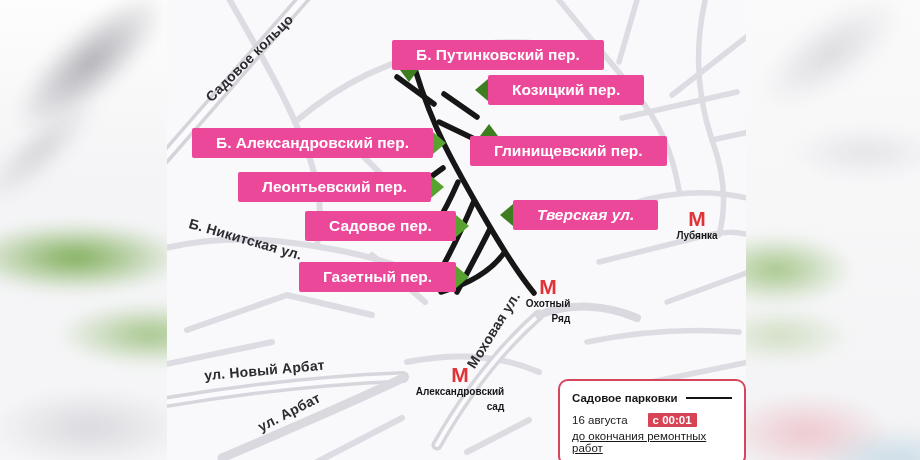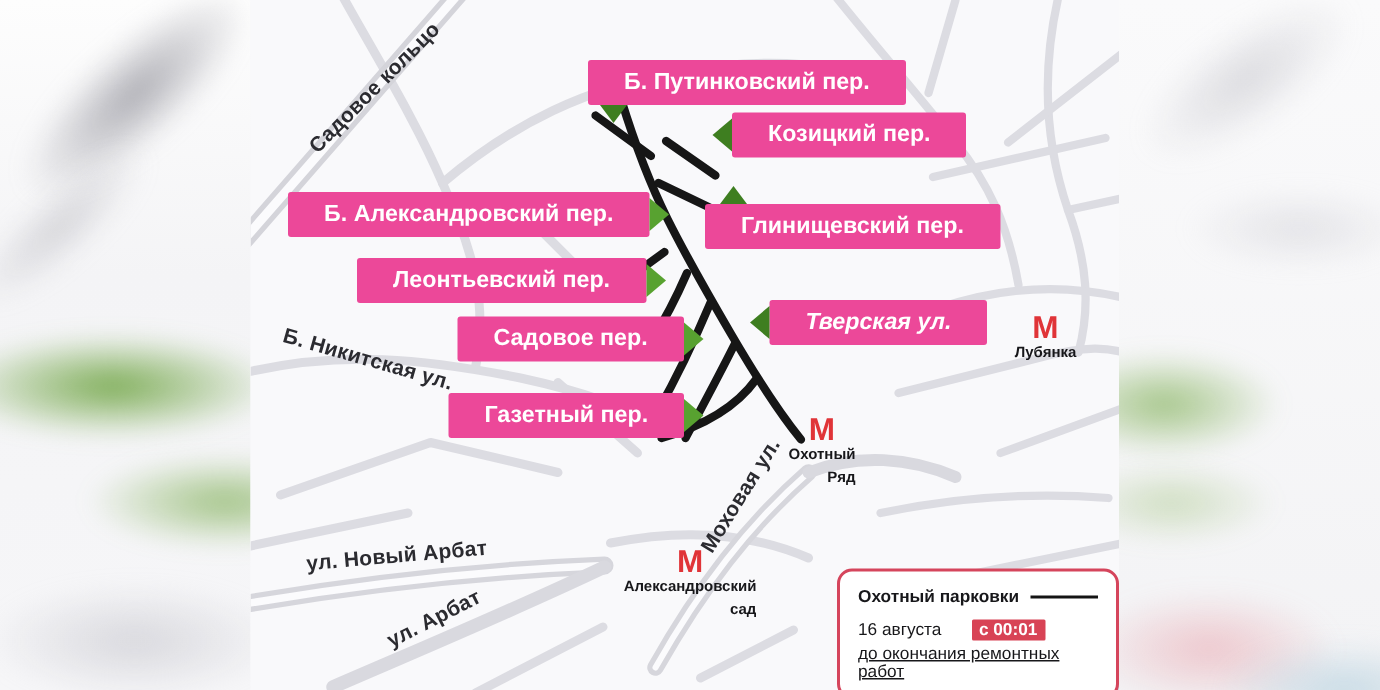--- a/index.html
+++ b/index.html
@@ -209,21 +209,21 @@
       <span>Садовое пер.</span>
       <div class="pt pt-right"></div>
     </div>
     <div class="closure" style="left:132px;top:262px;">
       <span>Газетный пер.</span>
       <div class="pt pt-right"></div>
     </div>
 
     <div class="legend">
       <div class="legend-row1">
-        <span>Охотный парковки</span>
+        <span>Садовое парковки</span>
         <span class="legend-line"></span>
       </div>
       <div class="legend-row2">
         <span>16 августа</span>
         <span class="badge">с 00:01</span>
       </div>
       <div class="legend-row3">до окончания ремонтных работ</div>
     </div>
 
   </div>

